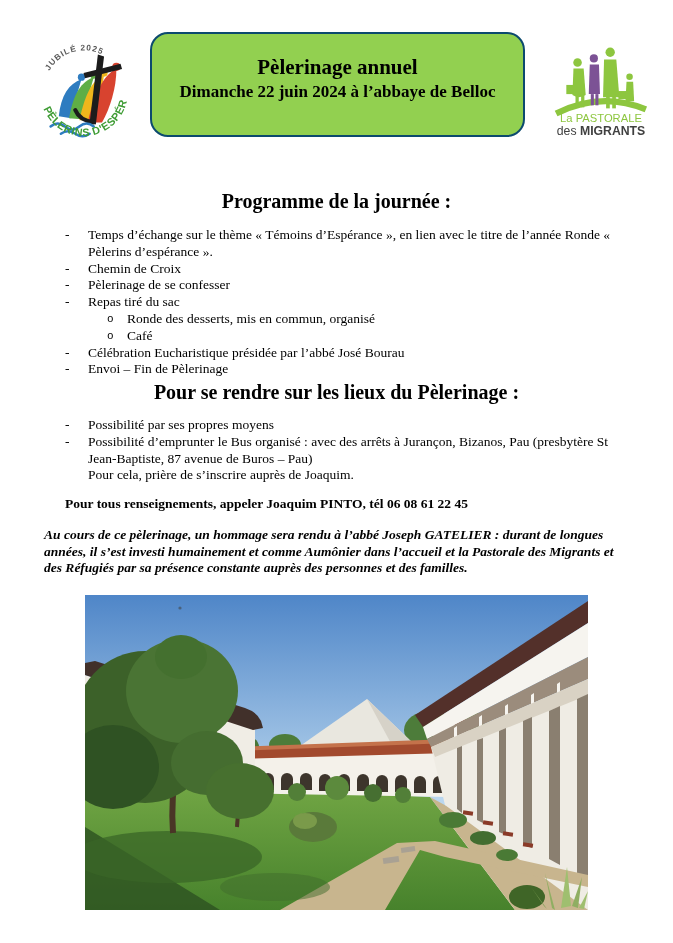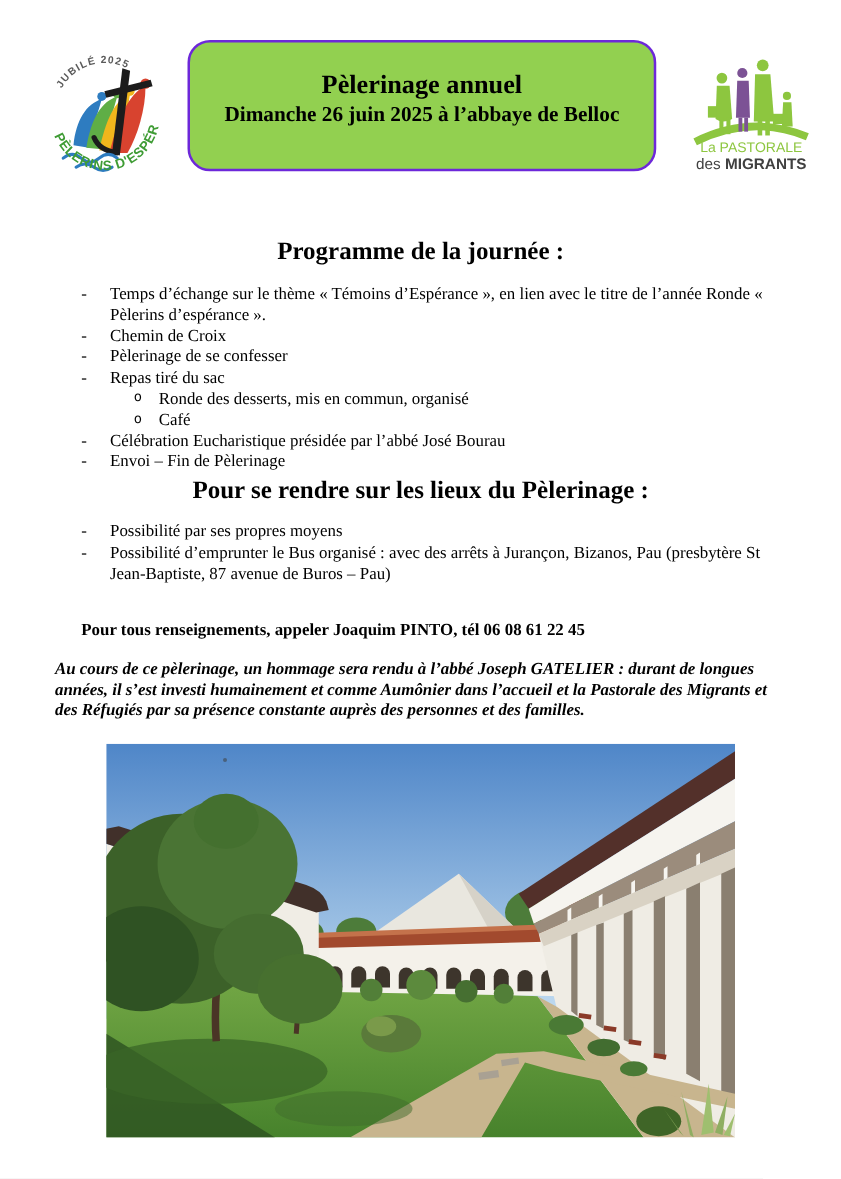--- a/index.html
+++ b/index.html
@@ -6,21 +6,21 @@
   .page {
     position:relative; width:673px; height:943px; margin:0 auto;
     background:#ffffff; overflow:hidden;
     font-family:"Liberation Serif", serif; color:#000;
   }
   
   .logo-left  { position:absolute; left:30px;  top:36px; width:108px; height:108px; }
   .logo-right { position:absolute; left:550px; top:38px; width:102px; height:102px; }
   .banner {
     position:absolute; left:150px; top:32px; width:375px; height:105px;
-    background:#92d050; border:2px solid #6d28d9; border-radius:18px;
+    background:#92d050; border:2px solid #0c4a6e; border-radius:18px;
     box-sizing:border-box; text-align:center; padding-top:20px;
   }
   .banner-title { font-size:21px; font-weight:bold; line-height:26px; }
   .banner-sub   { font-size:17px; font-weight:bold; line-height:23px; }
   
   .sec-heading {
     position:absolute; left:0; width:673px; text-align:center;
     font-size:20px; font-weight:bold;
   }
   .h-program { top:190px; }
@@ -79,21 +79,21 @@
         <path d="M30,95 q7,-5 14,0 q7,5 14,0"></path>
       </g>
       <text font-family="Liberation Sans, sans-serif" font-size="10.5" font-weight="bold" fill="#3f9c35" letter-spacing="0.5">
         <textPath href="#arcBot" startOffset="6%">PÈLERINS D'ESPÉRANCE</textPath>
       </text>
     </svg>
   </div>
 
   <div class="banner">
     <div class="banner-title">Pèlerinage annuel</div>
-    <div class="banner-sub">Dimanche 26 juin 2025 à l’abbaye de Belloc</div>
+    <div class="banner-sub">Dimanche 22 juin 2024 à l’abbaye de Belloc</div>
   </div>
 
   <div class="logo-right">
     <svg width="102" height="102" viewBox="0 0 100 100">
       <rect width="100" height="100" fill="#ffffff"></rect>
       <path d="M6,74 Q50,52 94,70" stroke="#8dc63f" stroke-width="6" fill="none"></path>
       <g>
         <circle cx="27" cy="24" r="4.2" fill="#8dc63f"></circle>
         <path d="M23,30 L33,30 L35,56 Q28,60 22,56 Z" fill="#8dc63f"></path>
         <rect x="25" y="55" width="3.2" height="13" fill="#8dc63f"></rect>
@@ -157,20 +157,21 @@
     <li>
         <span class="marker">-</span>
         <span>Possibilité par ses propres moyens</span>
       </li>
     <li>
         <span class="marker">-</span>
         <span>Possibilité d’emprunter le Bus organisé : avec des arrêts à Jurançon, Bizanos, Pau (presbytère St Jean-Baptiste, 87 avenue de Buros – Pau)</span>
       </li>
     <li>
         <span class="marker"></span>
+        <span>Pour cela, prière de s’inscrire auprès de Joaquim.</span>
       </li>
   </ul>
 
   <div class="contact">Pour tous renseignements, appeler Joaquim PINTO, tél 06 08 61 22 45</div>
 
   <div class="tribute">Au cours de ce pèlerinage, un hommage sera rendu à l’abbé Joseph GATELIER : durant de longues années, il s’est investi humainement et comme Aumônier dans l’accueil et la Pastorale des Migrants et des Réfugiés par sa présence constante auprès des personnes et des familles.</div>
 
   <div class="photo">
     <svg width="503" height="315" viewBox="0 0 503 315">
       <defs>

